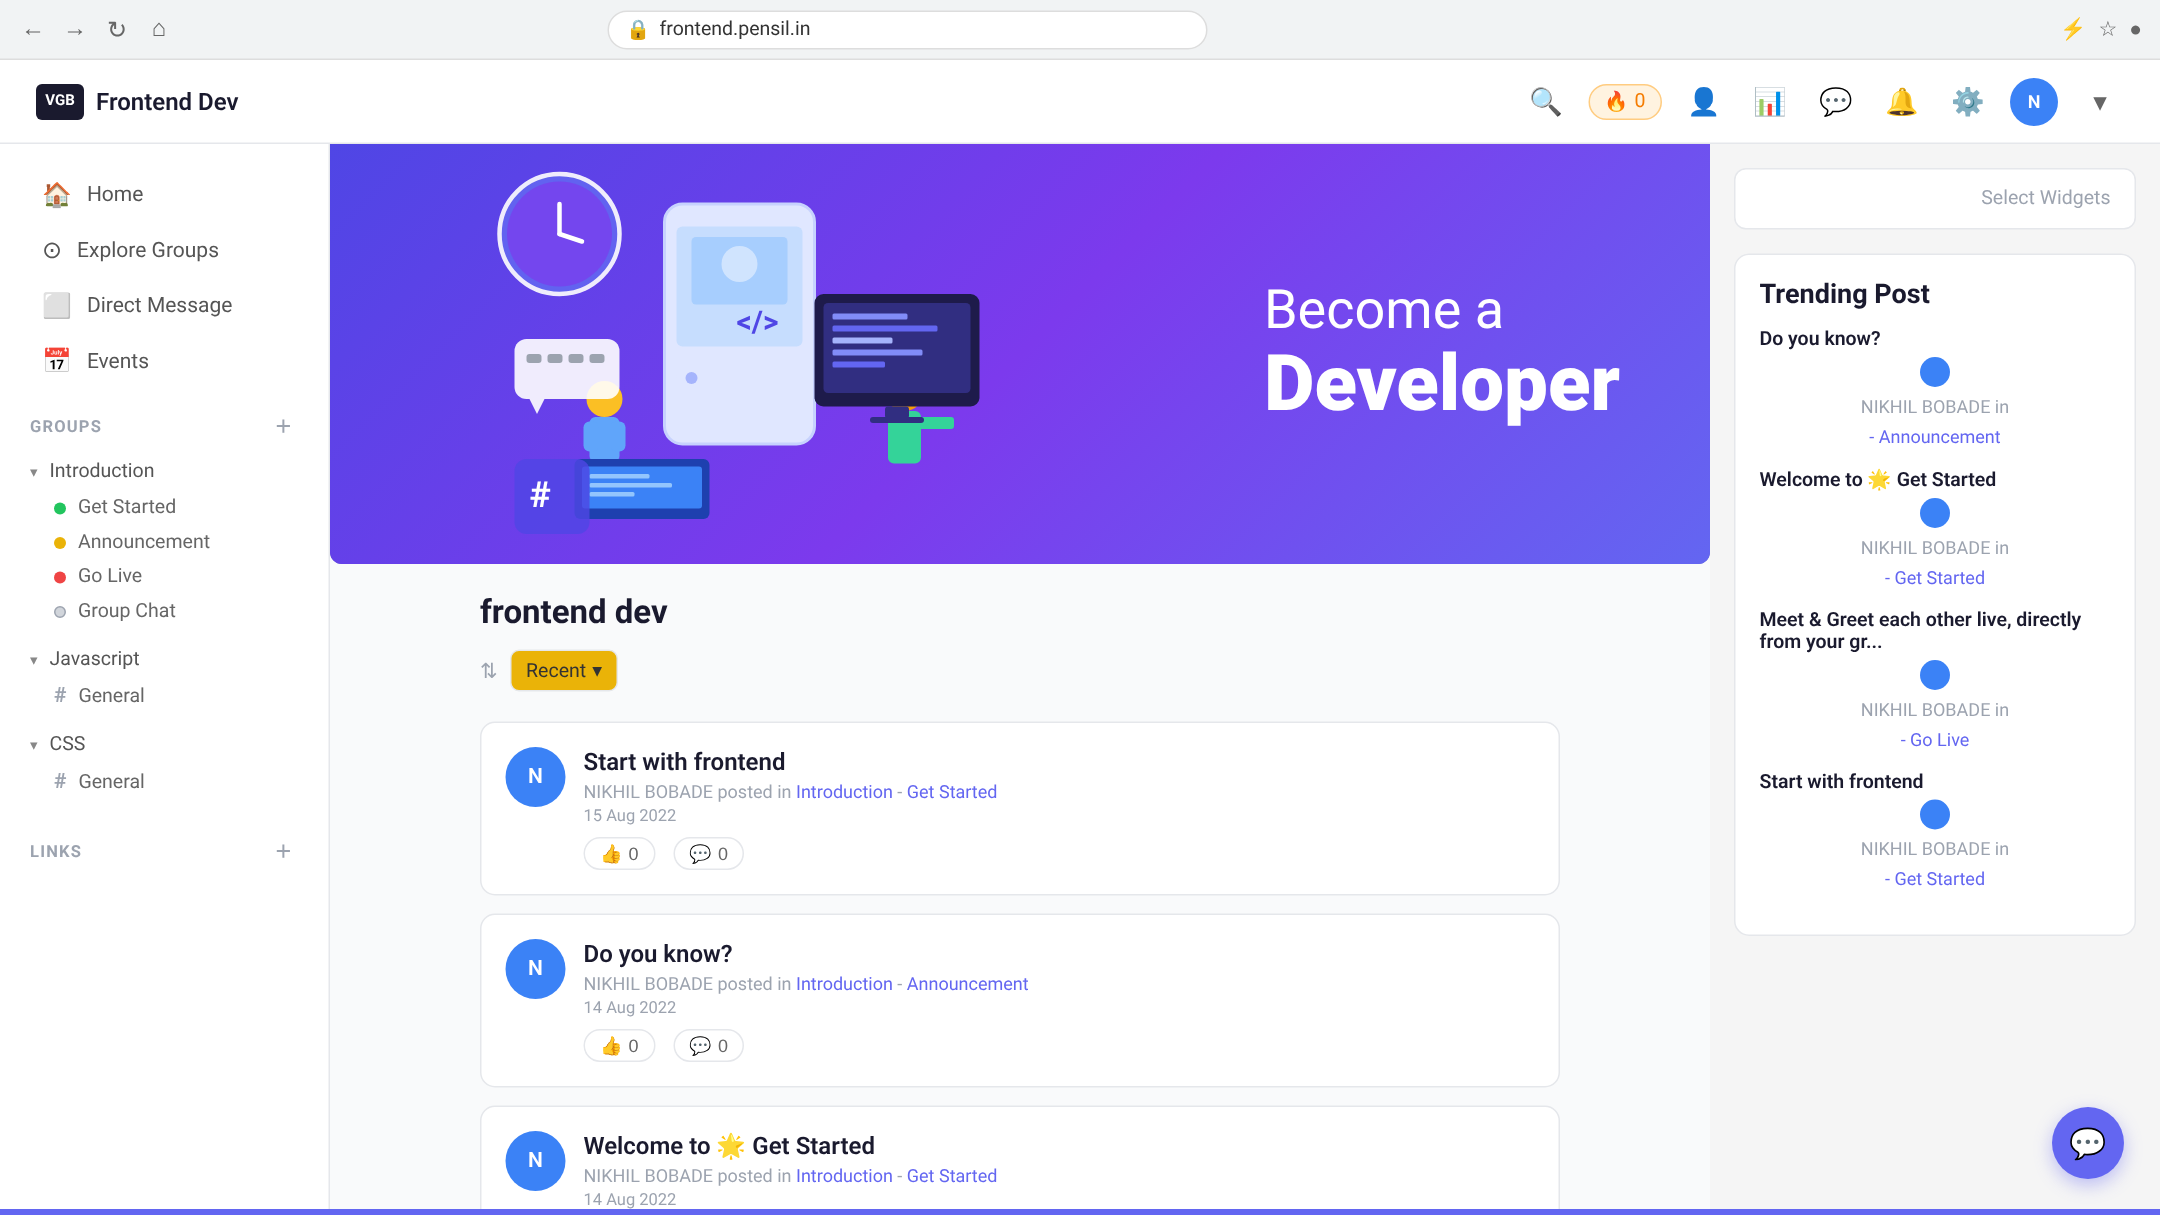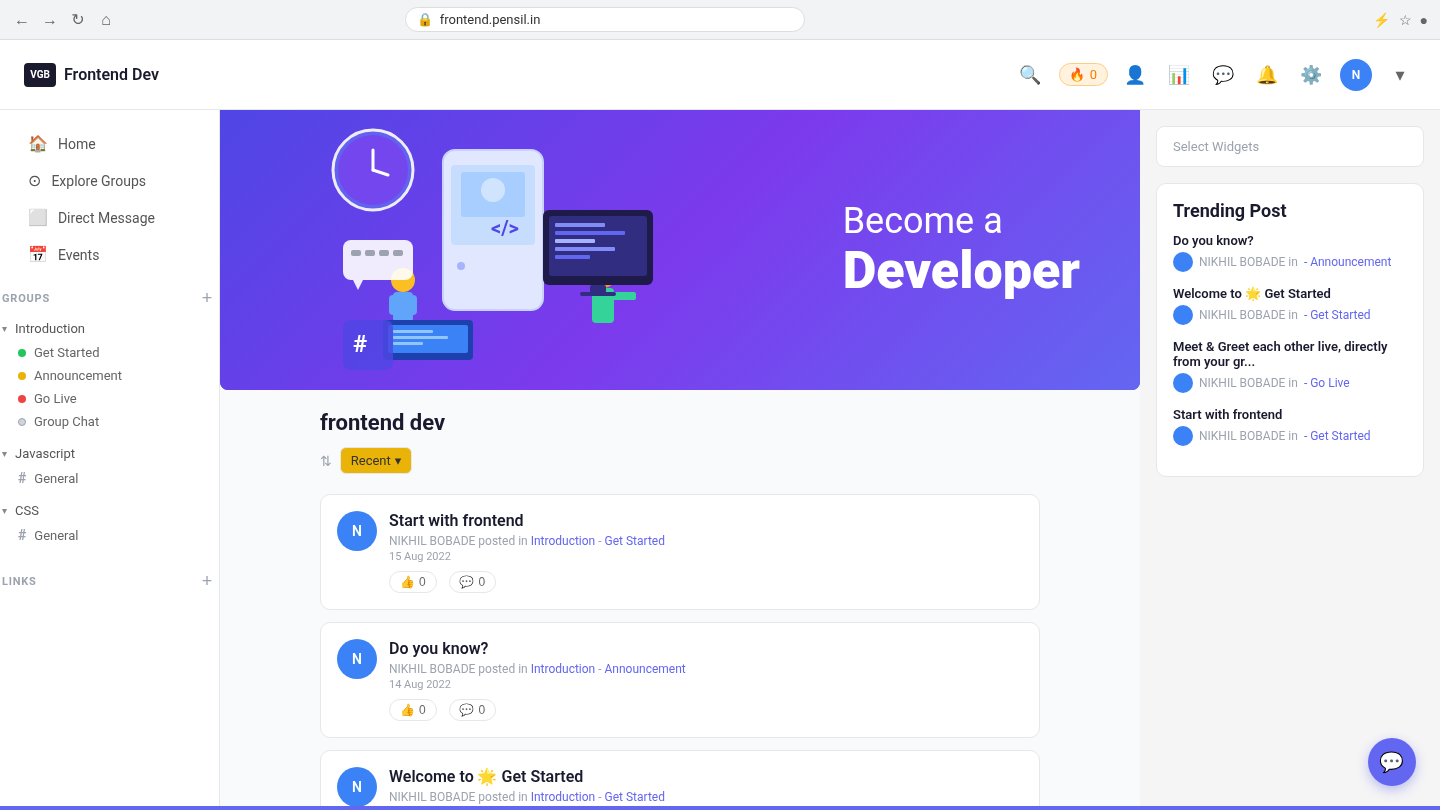--- a/index.html
+++ b/index.html
@@ -28,21 +28,21 @@
     .browser-right-icons {
       margin-left: auto; display: flex; align-items: center; gap: 8px;
     }
     .browser-icon { color: #666; font-size: 14px; cursor: pointer; }
 
     
     .app { display: flex; flex-direction: column; height: calc(100vh - 40px); }
 
     
     .top-nav {
-      height: 70px;
+      height: 56px;
       background: white;
       border-bottom: 1px solid #e5e7eb;
       display: flex;
       align-items: center;
       padding: 0 24px;
       gap: 16px;
     }
     .logo-area { display: flex; align-items: center; gap: 8px; }
     .logo-box {
       width: 32px; height: 24px;
@@ -92,21 +92,21 @@
       display: flex; align-items: center; gap: 10px;
       padding: 8px 20px;
       cursor: pointer; color: #555;
       border-radius: 6px; margin: 0 8px 2px;
     }
     .sidebar-nav-item .nav-icon { font-size: 16px; }
     .sidebar-nav-label { font-size: 14px; }
 
     .sidebar-section {
       margin-top: 16px;
-      padding: 0 2px 8px;
+      padding: 0 20px 8px;
     }
     .sidebar-section-header {
       display: flex; align-items: center; justify-content: space-between;
       margin-bottom: 8px;
     }
     .sidebar-section-title {
       font-size: 11px; font-weight: 700; color: #9ca3af; letter-spacing: 0.8px;
     }
     .add-btn {
       width: 20px; height: 20px; border: none; background: none; cursor: pointer;
@@ -213,29 +213,29 @@
 
     
     .right-panel {
       width: 300px;
       flex-shrink: 0;
       padding: 16px;
       overflow-y: auto;
     }
     .widget-select-box {
       background: white; border: 1px solid #e5e7eb; border-radius: 8px;
-      padding: 12px 16px; text-align: left; color: #9ca3af;
+      padding: 12px 16px; text-align: right; color: #9ca3af;
       font-size: 13px; margin-bottom: 16px; cursor: pointer;
     }
 
     .trending-section { background: white; border: 1px solid #e5e7eb; border-radius: 10px; padding: 16px; }
     .trending-title { font-size: 18px; font-weight: 700; color: #1a1a2e; margin-bottom: 12px; }
     .trending-item { margin-bottom: 14px; }
     .trending-item-title { font-size: 13px; font-weight: 600; color: #1a1a2e; margin-bottom: 4px; }
-    .trending-item-meta { display: flex; align-items: center; gap: 6px; font-size: 12px; color: #9ca3af; }
+    .trending-item-meta { display: flex; align-items: center; gap: 6px; font-size: 12px; color: #9ca3af; flex-direction: column; }
     .trending-meta-avatar {
       width: 20px; height: 20px; border-radius: 50%;
       background: #3b82f6; flex-shrink: 0;
     }
     .trending-meta-link { color: #6366f1; text-decoration: none; font-size: 12px; }
 
     
     .chat-fab {
       position: fixed; bottom: 24px; right: 24px;
       width: 48px; height: 48px; border-radius: 50%;

